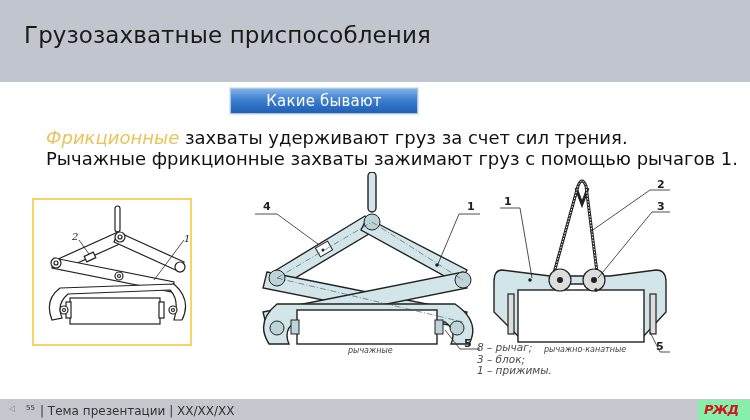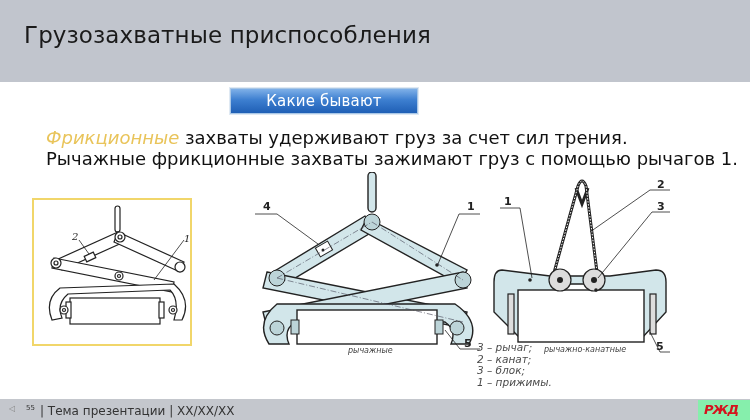--- a/index.html
+++ b/index.html
@@ -148,22 +148,21 @@
     </g>
     <text x="14" y="33" font-size="11" font-weight="bold" fill="#222">1</text>
     <text x="167" y="16" font-size="11" font-weight="bold" fill="#222">2</text>
     <text x="167" y="38" font-size="11" font-weight="bold" fill="#222">3</text>
     <text x="166" y="178" font-size="11" font-weight="bold" fill="#222">5</text>
   </svg>
   <div class="caption" style="left:54px;top:173px;">рычажно-канатные</div>
 </div>
 
 <div class="legend">
-  <div>3 – рычаг;</div>
-  <div>2 – канат;</div>
+  <div>8 – рычаг;</div>
   <div>3 – блок;</div>
   <div>1 – прижимы.</div>
 </div>
 
 <div class="footer">
   <span class="nav">◁</span>
   <span class="page">55</span>
   <span class="meta">| Тема презентации | XX/XX/XX</span>
 </div>
 <div class="logo-area">

